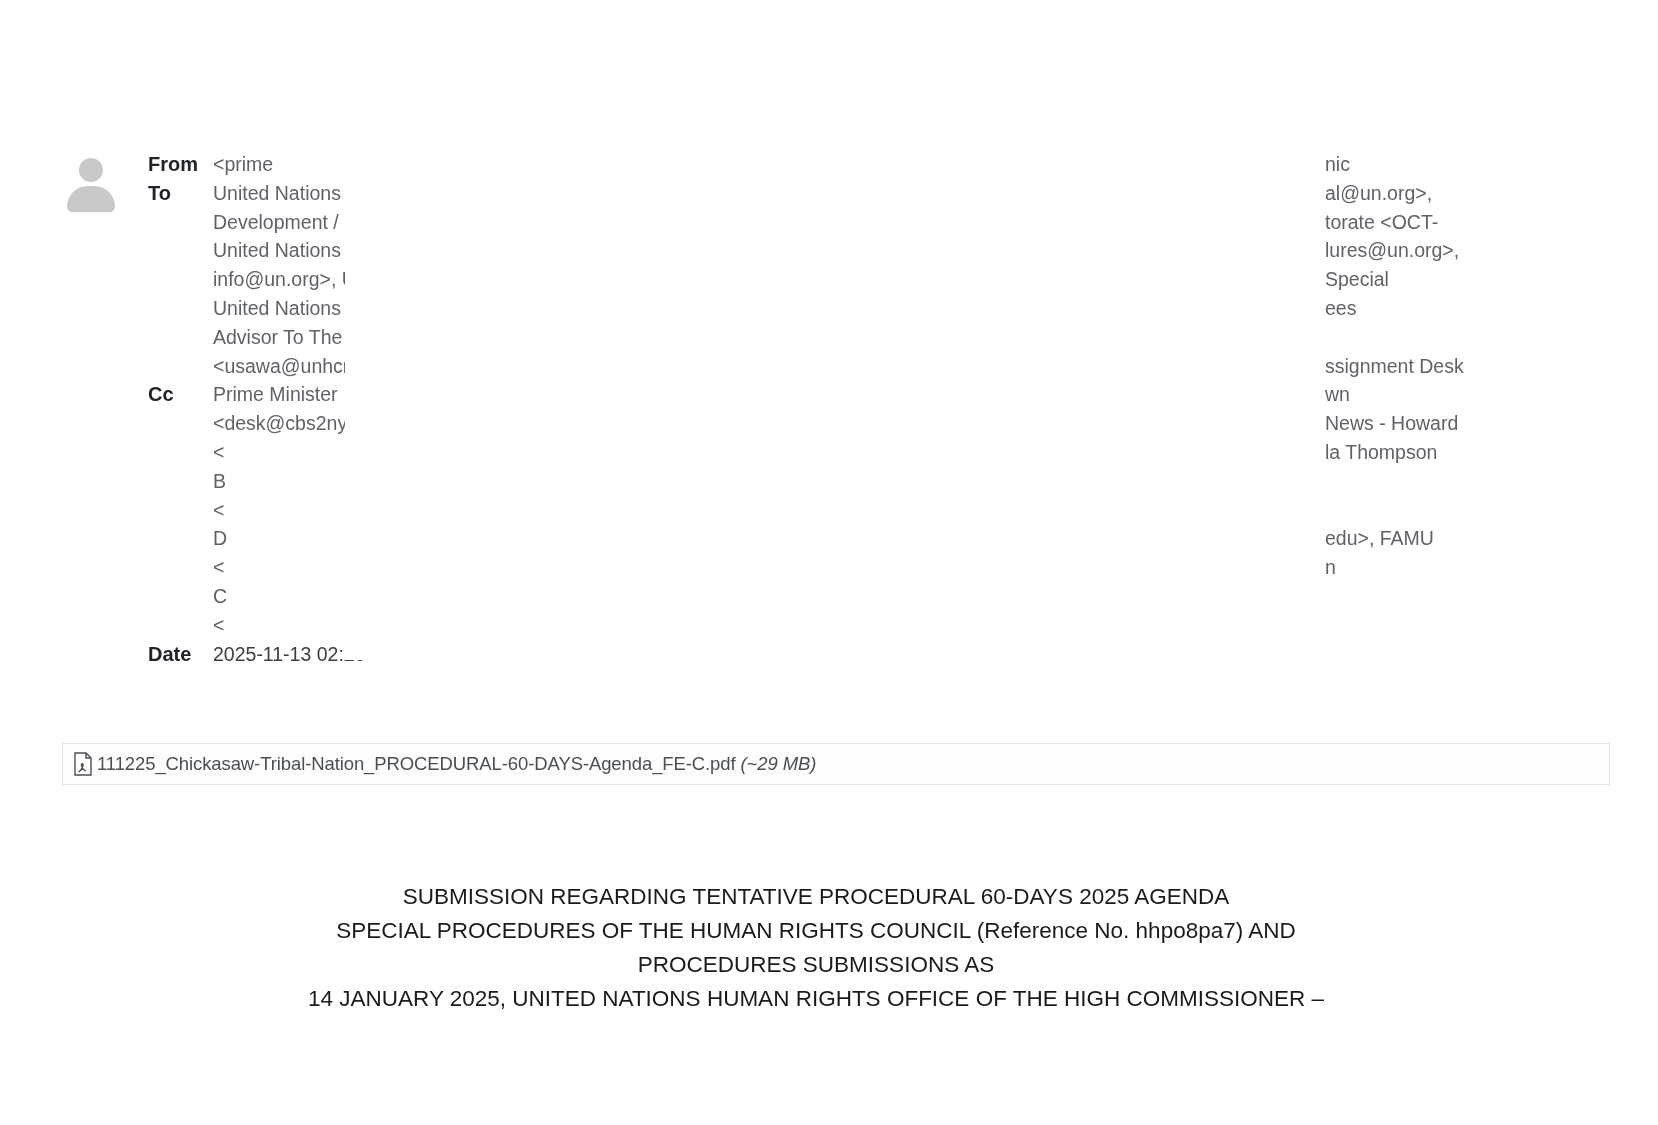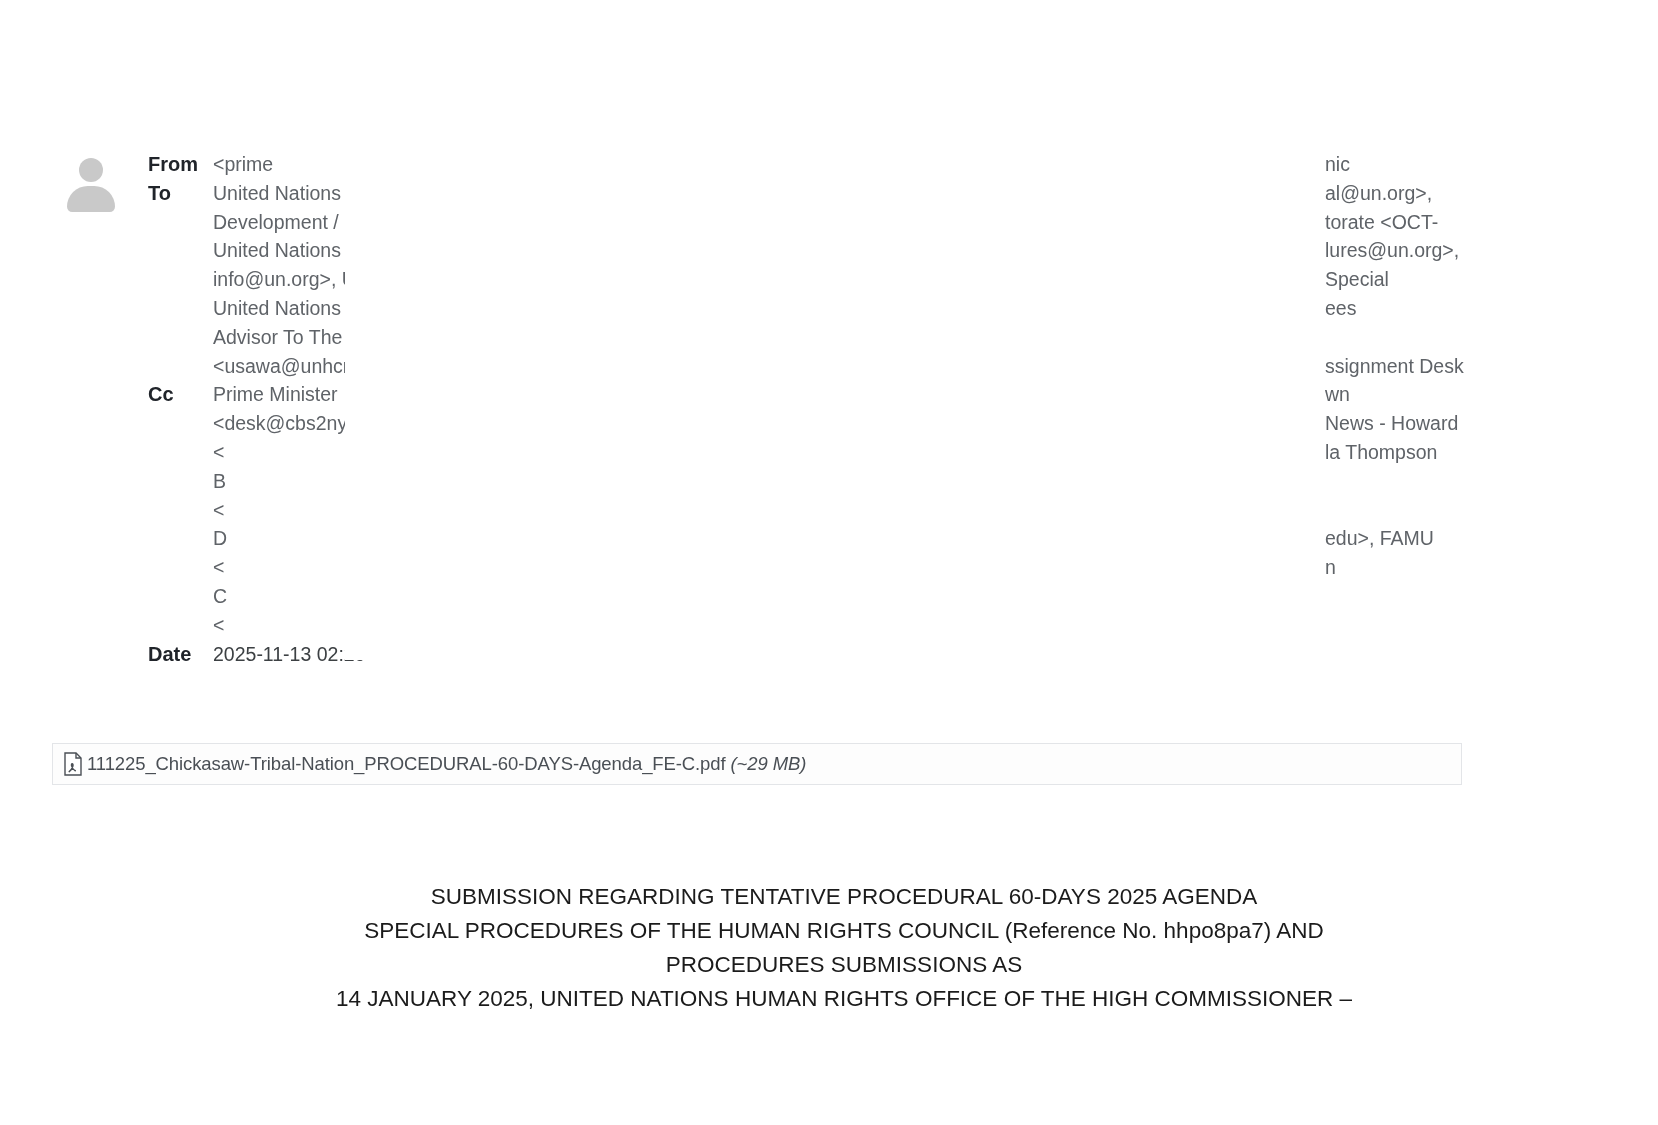--- a/index.html
+++ b/index.html
@@ -115,23 +115,23 @@
     height: 512px;
     background: #ffffff;
     pointer-events: none;
   }
 
   .date-row .meta-value { color: #3c4043; }
 
   
   .attachment {
     position: absolute;
-    left: 52px;
+    left: 62px;
     top: 743px;
-    width: 1410px;
+    width: 1548px;
     height: 42px;
     border: 1px solid #e3e5e8;
     background: #fdfdfd;
     display: flex;
     align-items: center;
     box-sizing: border-box;
     padding: 0 10px;
   }
   .pdf-icon {
     flex: 0 0 auto;
@@ -143,21 +143,21 @@
   .attachment-name {
     font-size: 18.5px;
     color: #4a4f55;
     letter-spacing: -0.1px;
     white-space: nowrap;
   }
 
   
   .body-text {
     position: absolute;
-    left: 64px;
+    left: 36px;
     top: 880px;
     width: 1560px;
     text-align: center;
     font-size: 22.5px;
     line-height: 34px;
     color: #1b1b1b;
     font-family: "Liberation Sans", sans-serif;
   }
   .body-line { display: block; white-space: nowrap; }
 </style>

